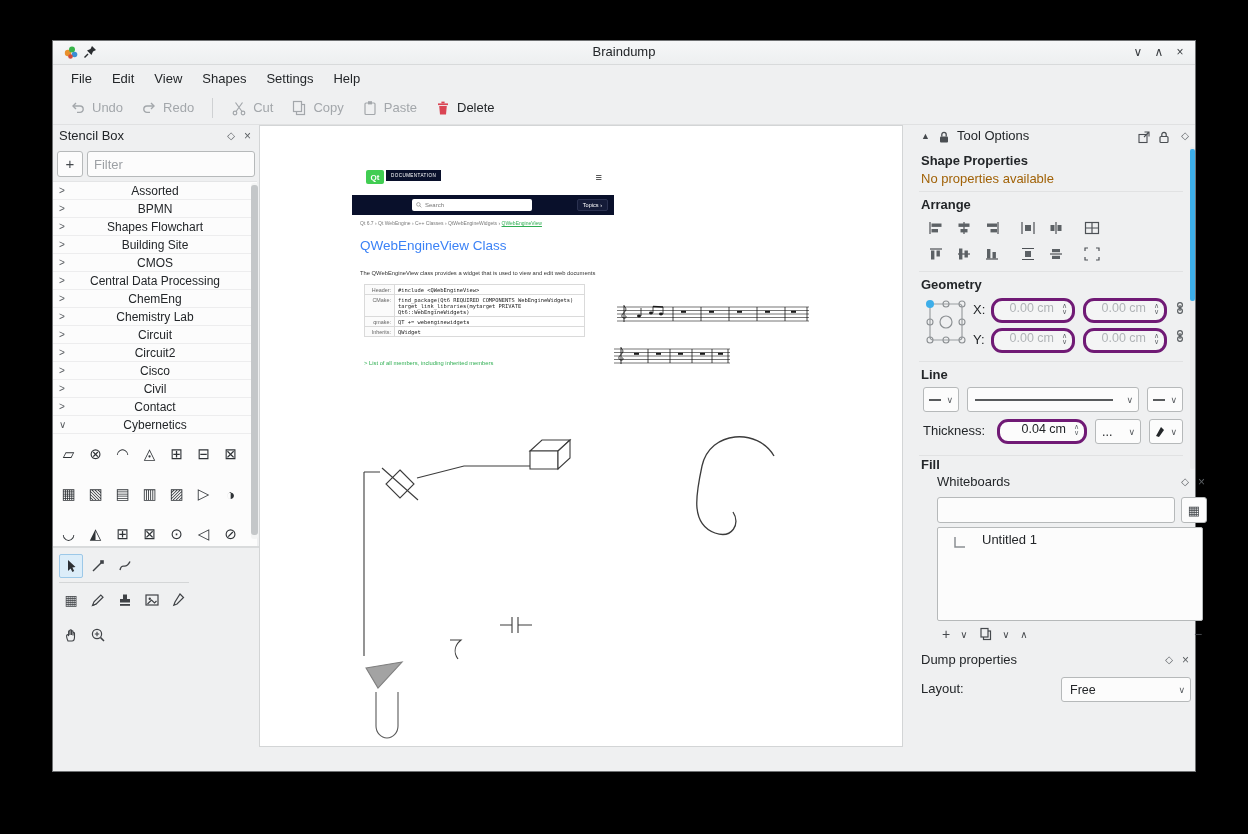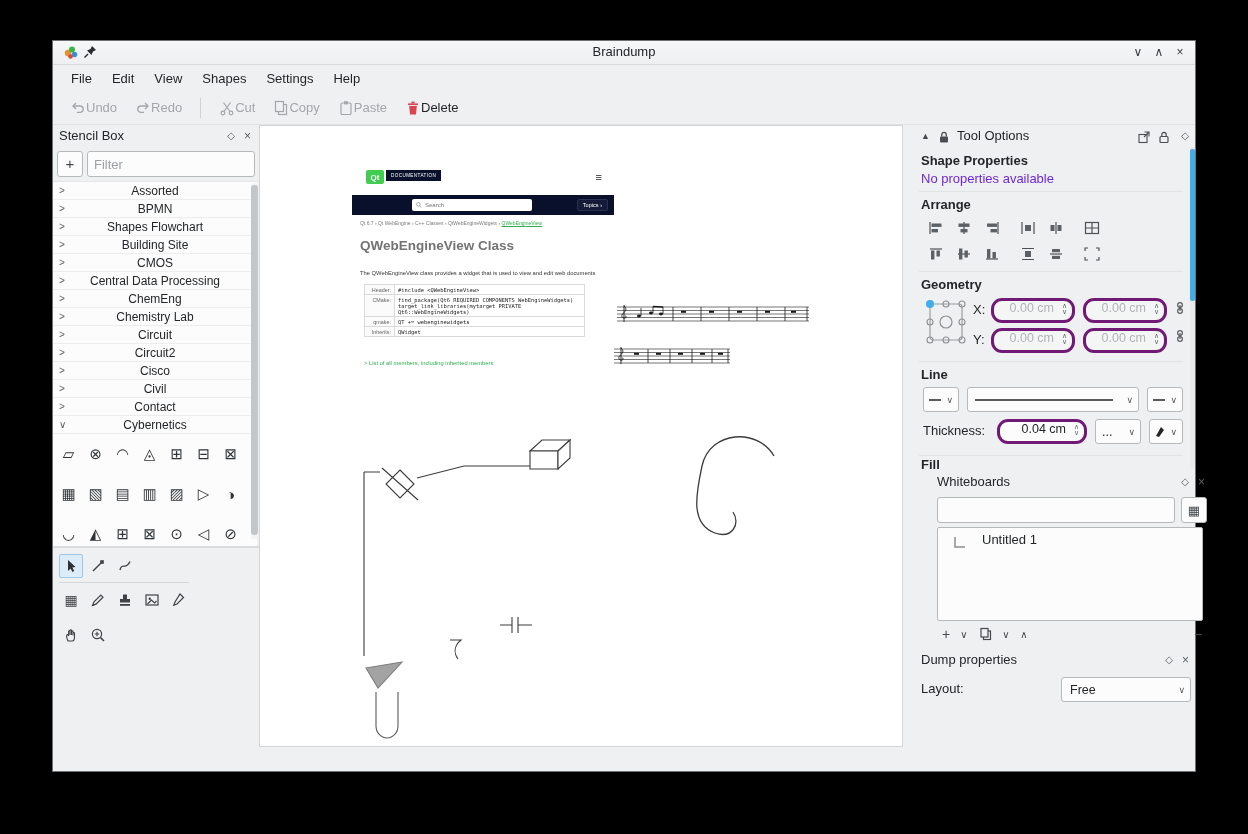--- a/index.html
+++ b/index.html
@@ -14,21 +14,21 @@
             border-bottom:1px solid #d8dadb;font-size:13px}
   .titlebar .title{position:absolute;left:0;right:0;top:3px;text-align:center;color:#232629}
   .winbtn{position:absolute;top:2px;width:18px;height:18px;text-align:center;font-size:12px;color:#3b3e42;line-height:18px}
   
   .menubar{position:absolute;left:0;top:24px;right:0;height:26px;display:flex;align-items:center;
            padding-left:8px;font-size:13px}
   .menu-item{padding:3px 10px;border-radius:3px}
   
   .toolbar{position:absolute;left:0;top:50px;right:0;height:34px;display:flex;align-items:center;
            padding-left:8px;font-size:13px;border-bottom:1px solid #e0e1e2}
-  .tbtn{display:flex;align-items:center;padding:5px 9px;color:#232629}
+  .tbtn{display:flex;align-items:center;gap:6px;padding:5px 9px;color:#232629}
   .tbtn.disabled{color:#a3a7ab}
   .tsep{width:1px;height:20px;background:#cfd1d3;margin:0 9px}
   
   .main{position:absolute;left:0;top:84px;right:0;height:622px}
   
   .phdr{height:22px;font-size:13px;line-height:22px}
   .phdr-t{padding-left:6px}
   .phdr-i{position:absolute;right:24px;top:0;font-size:10px;color:#5c6064}
   .phdr-x{position:absolute;right:8px;top:0;font-size:12px;color:#5c6064}
   
@@ -66,32 +66,32 @@
   .qd-docbadge{height:11px;background:#09102b;color:#fff;font-size:4.6px;display:flex;align-items:center;
                padding:0 5px;margin-left:2px;letter-spacing:.4px}
   .qd-burger{position:absolute;right:12px;top:1px;font-size:11px;color:#222}
   .qd-navbar{position:absolute;left:0;top:25px;width:262px;height:20px;background:#09102b}
   .qd-search{position:absolute;left:60px;top:4px;width:120px;height:12px;background:#fff;border-radius:2px;
              font-size:6px;color:#777;display:flex;align-items:center;gap:3px;padding-left:4px}
   .qd-topics{position:absolute;right:6px;top:4px;height:12px;font-size:5.6px;color:#fff;display:flex;
              align-items:center;border:1px solid #2a3150;padding:0 5px;border-radius:2px;background:#141b38}
   .qd-bc{position:absolute;left:8px;top:50px;font-size:5px;color:#7a7a7a;width:250px}
   .qd-bc .cur{color:#2fae52;text-decoration:underline}
-  .qd-title{position:absolute;left:8px;top:68px;font-size:13.5px;font-weight:bold;color:#737373}
+  .qd-title{position:absolute;left:8px;top:68px;font-size:13.5px;font-weight:normal;color:#3b82f6}
   .qd-intro{position:absolute;left:8px;top:100px;font-size:5.8px;color:#333;width:252px;white-space:nowrap;overflow:hidden}
   .qd-table{position:absolute;left:12px;top:114px;border-collapse:collapse;font-size:5.4px}
   .qd-table td{border:1px solid #dadada;padding:1.5px 3px;vertical-align:top}
   .qd-table td.lbl{color:#666;text-align:right;width:30px;background:#fbfbfb}
   .qd-table td.val{font-family:"DejaVu Sans Mono",monospace;color:#222;max-width:190px}
   .qd-green{color:#2fae52}
   .qd-link{position:absolute;left:12px;top:190px;font-size:5.8px;color:#2fae52}
   
   .rightcol{position:absolute;left:862px;top:0;width:282px;height:622px;font-size:13px}
   .sect{font-weight:bold;color:#232629}
-  .muted{color:#6d28d9}
+  .muted{color:#a16207}
   .sep{position:absolute;left:4px;height:1px;background:#e1e2e3}
   .icbtn{position:absolute;width:26px;height:22px;display:flex;align-items:center;justify-content:center;border-radius:2px}
   .icbtn svg .s{stroke:#4d5156;stroke-width:1.2;fill:none}
   .icbtn svg .r{fill:#5c6165}
   .spin{position:absolute;height:25px;background:#fcfcfc;border:3px solid #701a75;border-radius:11px;
         display:flex;font-size:12.5px}
   .spin .val{flex:1;text-align:right;padding-right:3px;color:#232629}
   .spin .arr{width:15px;display:flex;flex-direction:column;align-items:center;font-size:7px;line-height:6px;
              color:#61666b;padding-top:2px}
   .spin.dis{background:#f4f5f5}

